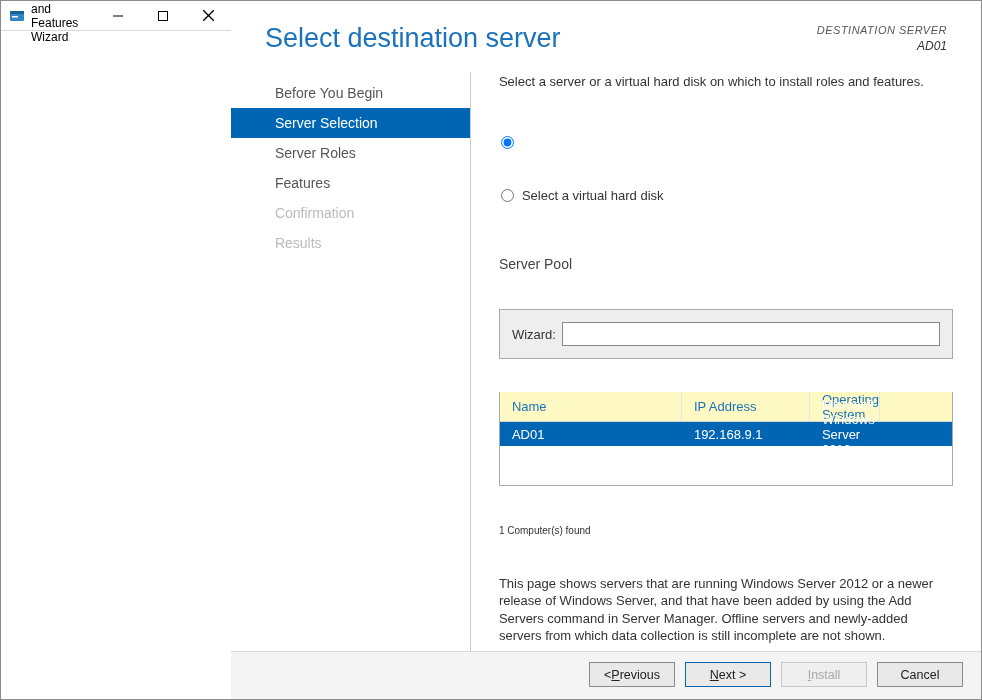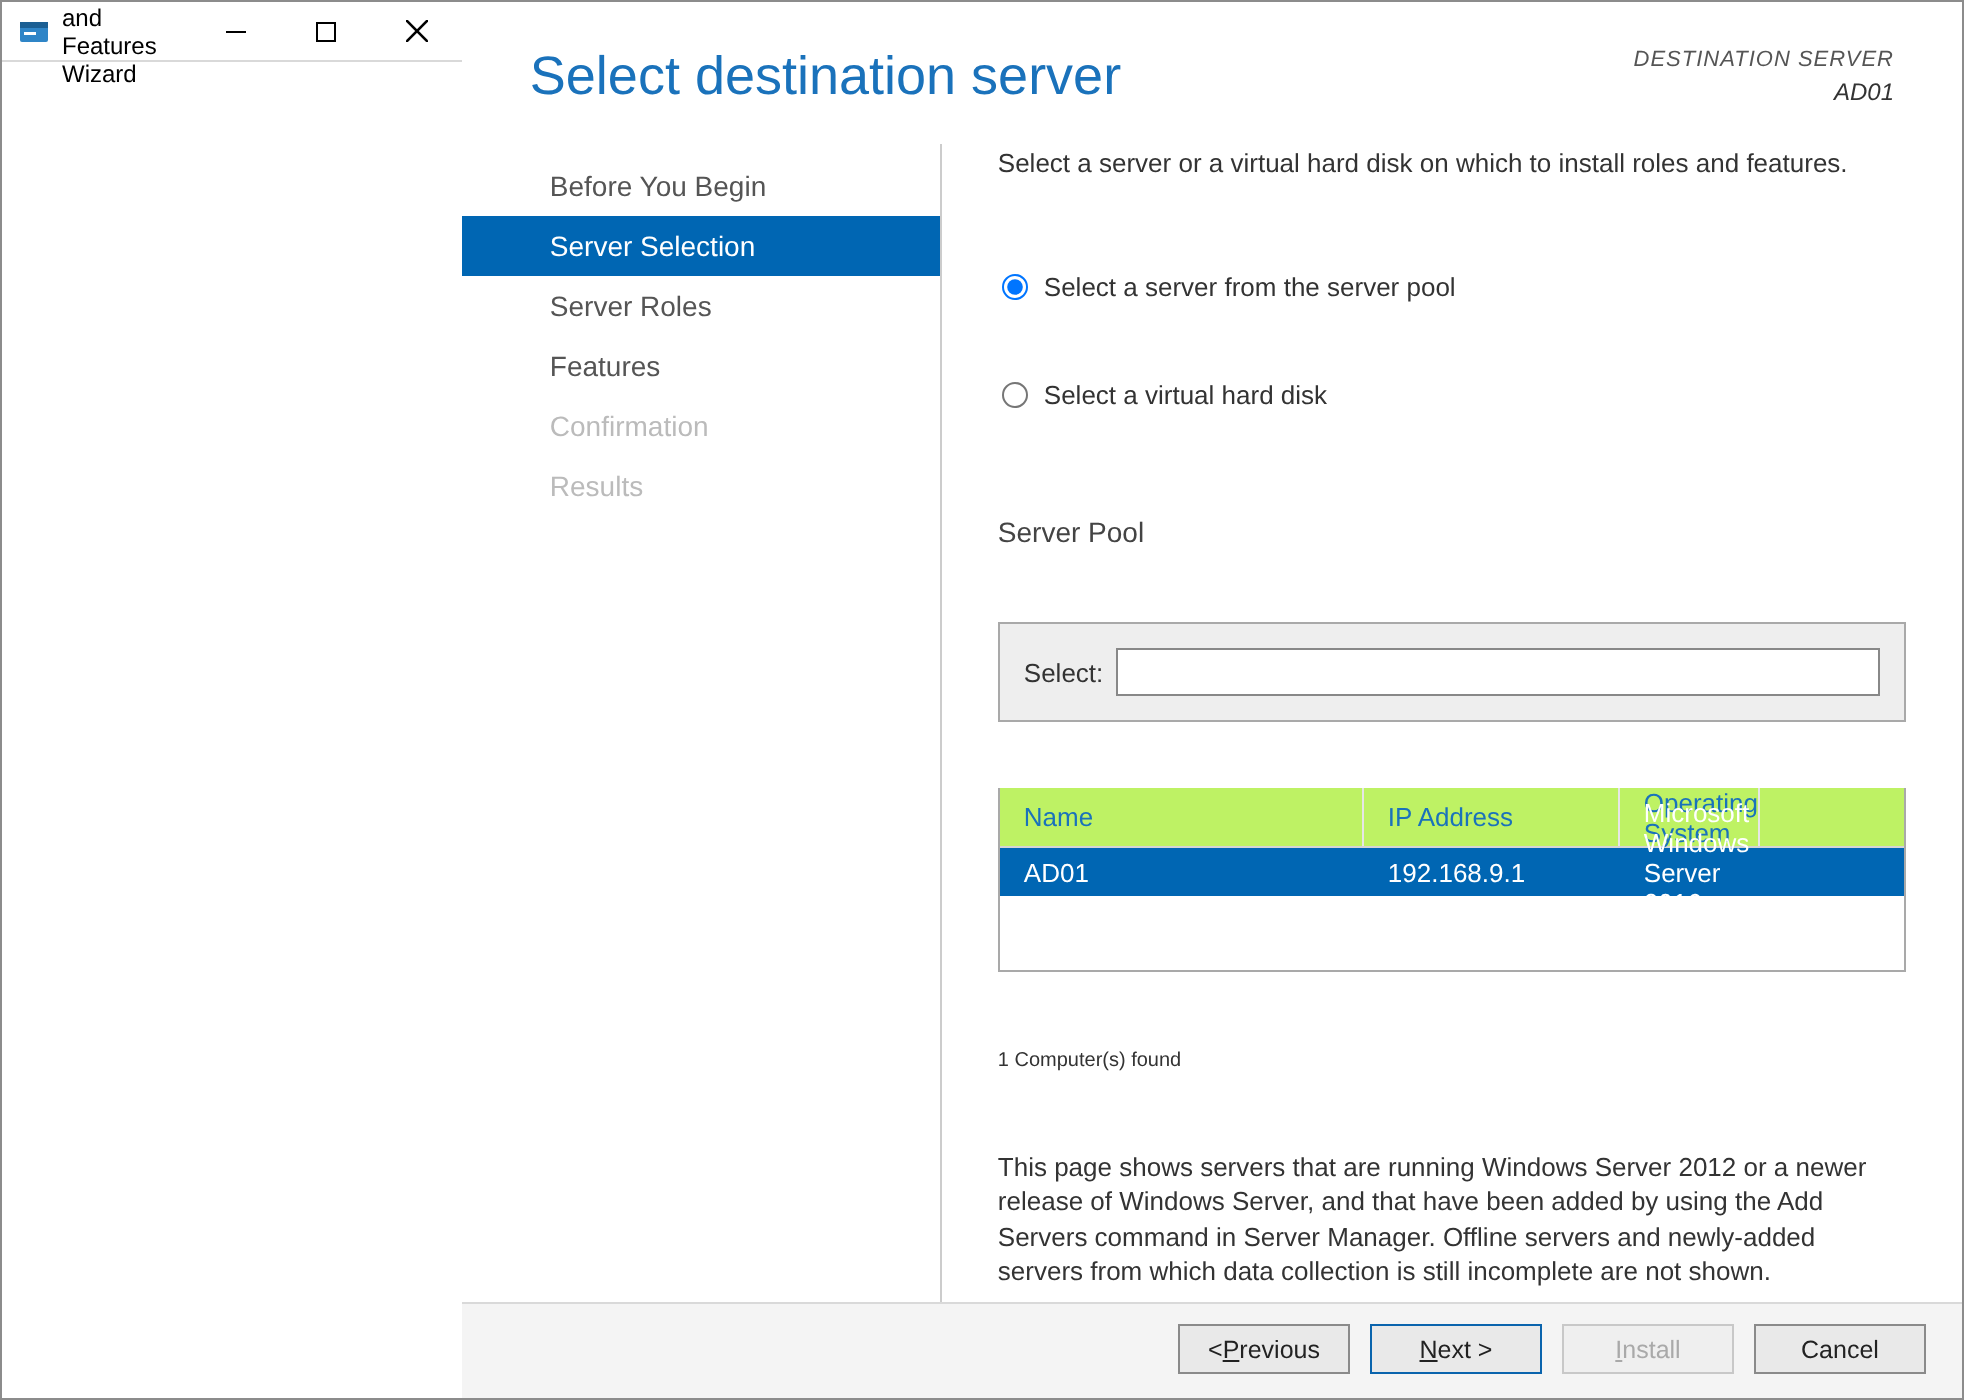--- a/index.html
+++ b/index.html
@@ -110,21 +110,21 @@
   }
   .table-wrap {
     border: 1px solid #a9a9a9; border-top: none;
     height: 208px; overflow: hidden;
     display: flex; flex-direction: column;
     background: #fff;
   }
   .thead {
     display: flex; height: 30px; align-items: center;
     border-bottom: 1px solid #d4d4d4;
-    background: #bef264;
+    background: #fef9c3;
   }
   .th {
     color: #1a72bb; font-size: 13px;
     padding-left: 12px;
     border-right: 1px solid #e6e6e6;
     height: 100%; display: flex; align-items: center;
   }
   .col-name { width: 182px; }
   .col-ip   { width: 128px; }
   .col-os   { flex: 1; }
@@ -208,31 +208,30 @@
         <div class="nav-item">Features</div>
         <div class="nav-item disabled">Confirmation</div>
         <div class="nav-item disabled">Results</div>
       </div>
 
       <div class="main-pane">
         <div class="instr">Select a server or a virtual hard disk on which to install roles and features.</div>
 
         <label class="radio-row">
           <input type="radio" name="target" checked="" style="">
-          <span>Select a server from the server pool</span>
         </label>
         <label class="radio-row">
           <input type="radio" name="target" style="">
           <span>Select a virtual hard disk</span>
         </label>
 
         <div class="section-label">Server Pool</div>
 
         <div class="filter-box">
-          <label>Select:</label>
+          <label>Wizard:</label>
           <input type="text" value="" style="">
         </div>
 
         <div class="table-wrap">
           <div class="thead">
             <div class="th col-name">Name</div>
             <div class="th col-ip">IP Address</div>
             <div class="th col-os">Operating System</div>
             <div class="th col-end"></div>
           </div>

